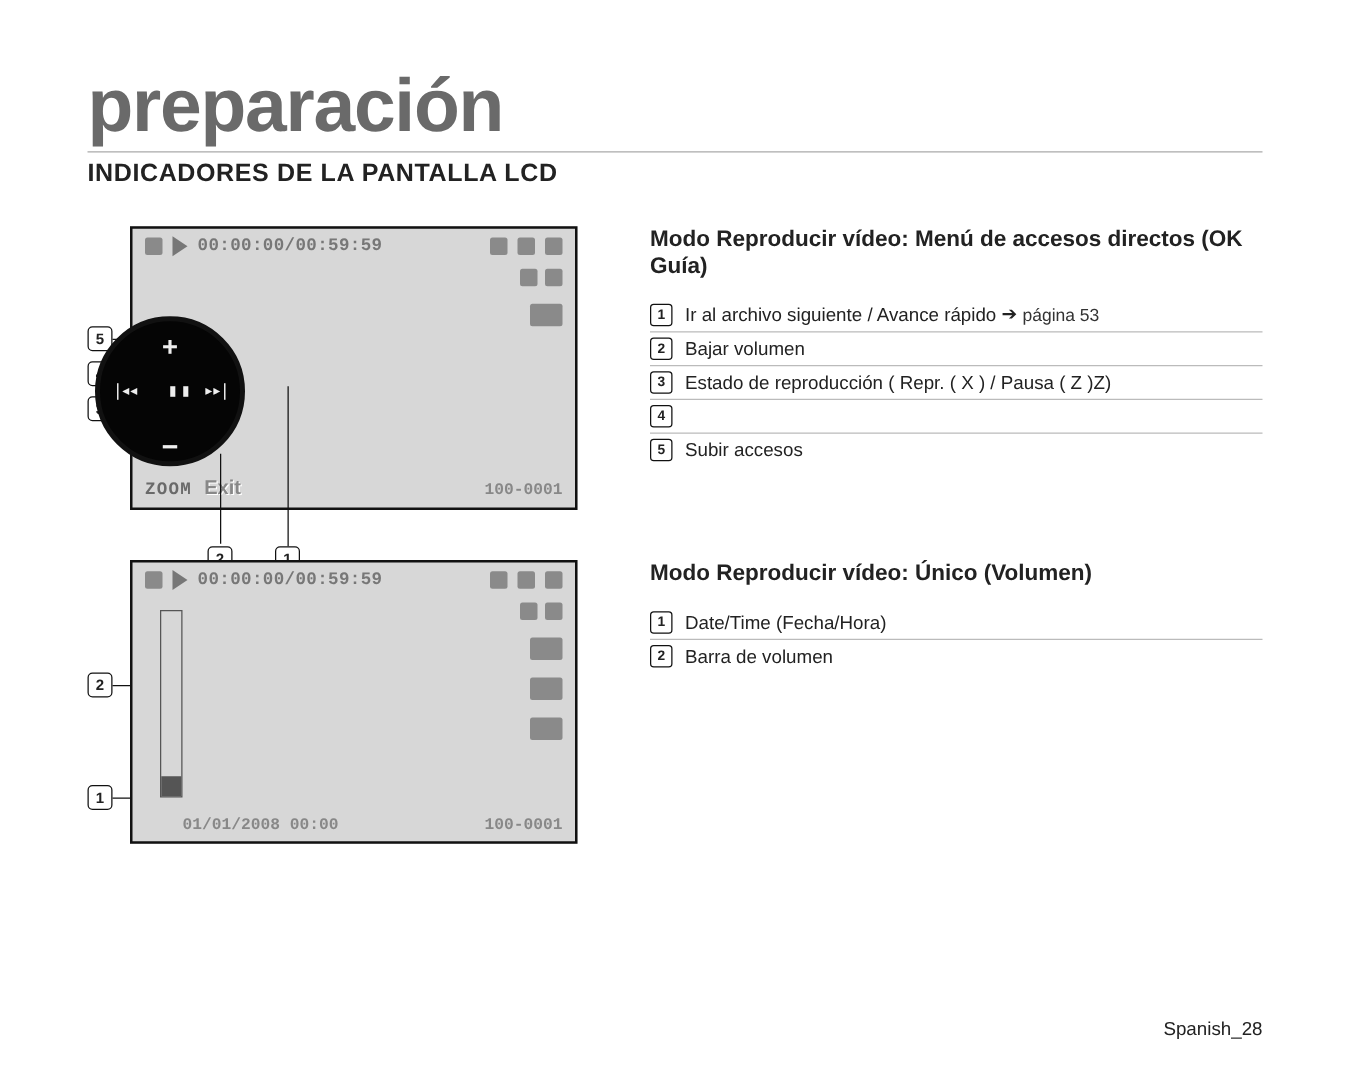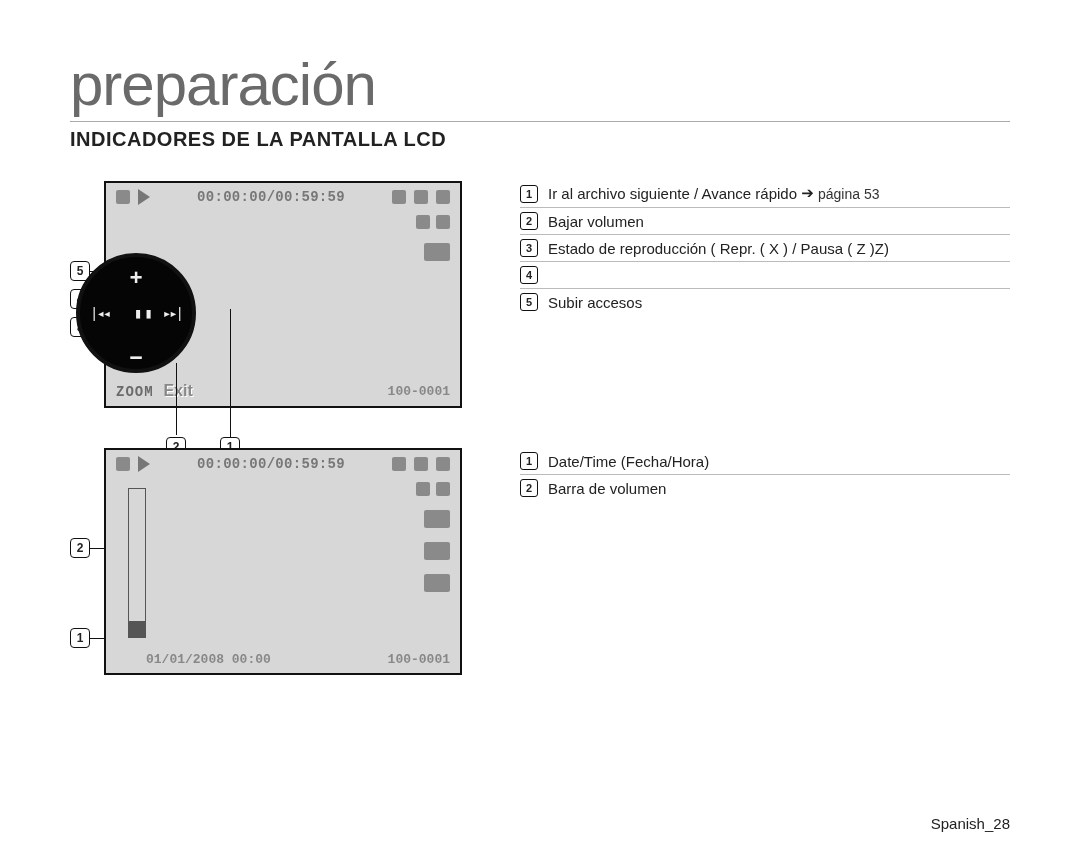--- a/index.html
+++ b/index.html
@@ -7,21 +7,21 @@
     width: 1080px;
     height: 868px;
     background: #fff;
     font-family: Arial, Helvetica, sans-serif;
     color: #222;
     position: relative;
     padding: 50px 70px 40px 70px;
   }
   .page-title {
     font-size: 60px;
-    font-weight: 400;
+    font-weight: 700;
     color: #6a6a6a;
     letter-spacing: -1px;
     border-bottom: 1px solid #aaa;
     padding-bottom: 2px;
     margin-bottom: 6px;
   }
   .subtitle {
     font-size: 20px;
     font-weight: 600;
     letter-spacing: 0.5px;
@@ -32,21 +32,21 @@
   .lcd-wrap { position: relative; width: 390px; flex: 0 0 390px; padding-left: 34px; }
   .lcd {
     width: 358px;
     height: 227px;
     background: #d7d7d7;
     border: 2px solid #111;
     position: relative;
     font-family: "Courier New", monospace;
   }
   .lcd .top-row { position:absolute; top:6px; left:10px; right:10px; display:flex; align-items:center; gap:8px; }
-  .lcd .time { font-weight: bold; font-size: 14px; color: #777; letter-spacing: 0.3px; flex:1; text-align:center; }
+  .lcd .time { font-weight: bold; font-size: 14px; color: #777; letter-spacing: 0.3px; flex:1; }
   .lcd .icon-dummy { width:14px; height:14px; background:#777; opacity:0.8; border-radius:2px; }
   .lcd .play-tri { width:0; height:0; border-left:12px solid #777; border-top:8px solid transparent; border-bottom:8px solid transparent; }
   .lcd .row2 { position:absolute; top:32px; right:10px; display:flex; gap:6px; }
   .lcd .col-icons { position:absolute; top:60px; right:10px; display:flex; flex-direction:column; gap:14px; }
   .lcd .col-icons .icon-dummy { width:26px; height:18px; }
   .lcd .bottom-row { position:absolute; bottom:6px; left:10px; right:10px; display:flex; align-items:center; justify-content:space-between; font-size:13px; font-weight:bold; color:#777; }
   .lcd .zoom-label { font-size:14px; letter-spacing:1px; color:#6a6a6a; }
   .lcd .exit-label { font-size:16px; color:#888; text-shadow:1px 1px 0 #fff; font-family:Arial; font-weight:bold; margin-left:2px; }
   .lcd .file-id { color:#888; }
 
@@ -143,20 +143,21 @@
       </div>
     </div>
 
     <div class="lead-v" style="left:106px; top:182px; height:72px;"></div>
     <div class="callout" style="left:96px; top:256px;">2</div>
     <div class="lead-elbow" style="left:160px; top:128px; width:1px; height:128px; border-bottom:none;"></div>
     <div class="callout" style="left:150px; top:256px;">1</div>
   </div>
 
   <div class="right-col">
+    <div class="mode-title">Modo Reproducir vídeo: Menú de accesos directos (OK Guía)</div>
     <div class="desc-row">
       <div class="num-badge">1</div>
       <div class="desc-text">
         <span>Ir al archivo siguiente / Avance rápido</span>
         <span class="arrow-up">➔</span>
         <span class="page-ref">página 53</span>
       </div>
     </div>
     <div class="desc-row">
       <div class="num-badge">2</div>
@@ -209,20 +210,21 @@
       <div class="datetime">01/01/2008 00:00</div>
 
       <div class="bottom-row">
         <span></span>
         <span class="file-id">100-0001</span>
       </div>
     </div>
   </div>
 
   <div class="right-col">
+    <div class="mode-title">Modo Reproducir vídeo: Único (Volumen)</div>
     <div class="desc-row">
       <div class="num-badge">1</div>
       <div class="desc-text">Date/Time (Fecha/Hora)</div>
     </div>
     <div class="desc-row">
       <div class="num-badge">2</div>
       <div class="desc-text">Barra de volumen</div>
     </div>
   </div>
 </div>

